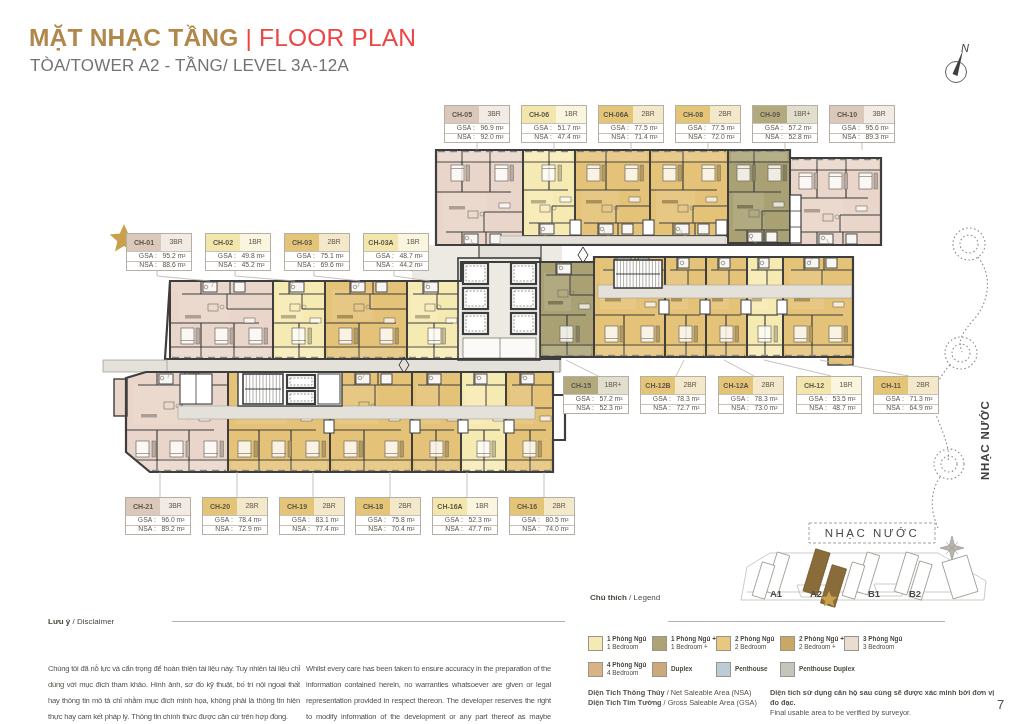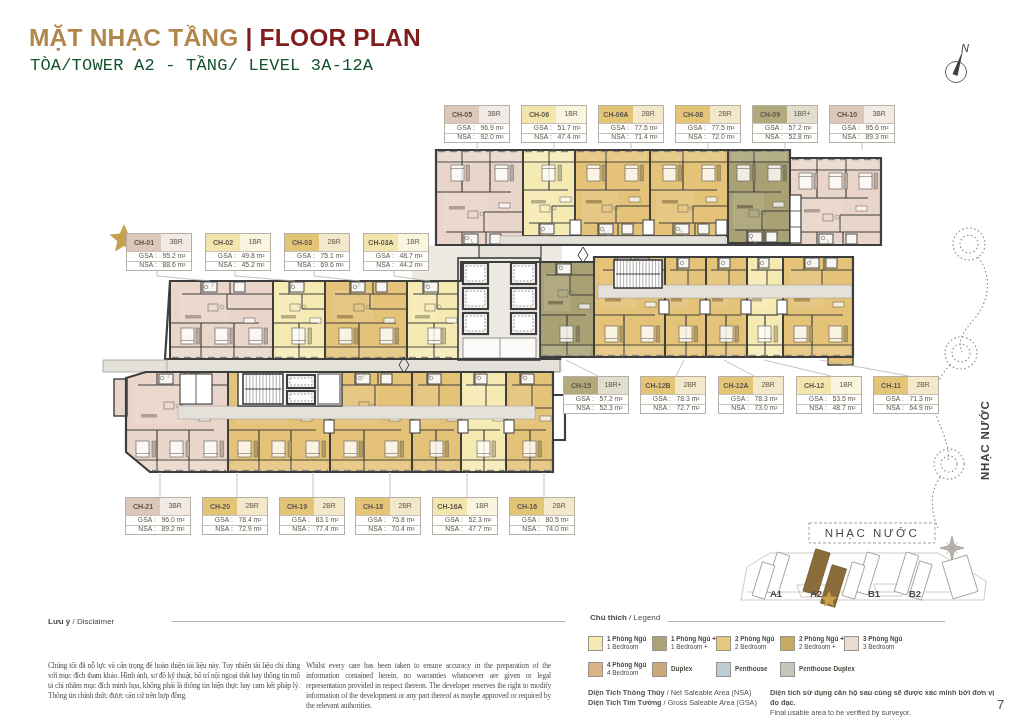--- a/index.html
+++ b/index.html
@@ -1,36 +1,36 @@
 <!DOCTYPE html>
 <html><head><meta charset="utf-8">
 <style>
 * { margin:0; padding:0; box-sizing:border-box; }
 html,body { width:1030px; height:724px; background:#ffffff; overflow:hidden;
   font-family:"Liberation Sans", sans-serif; }
 #page { position:relative; width:1030px; height:724px; background:#fff; }
 .abs { position:absolute; }
 #title1 { left:29px; top:24px; font-family:"Liberation Sans", sans-serif; font-size:24.5px;
   color:#B2874B; letter-spacing:0.2px; }
-#title1 .lite { color:#7f1d1d; font-weight:bold;margin-top:33px; }
-#title2 { left:30px; top:56px; font-family:Liberation Mono, monospace; font-size:17px;
-  color:#14532d; letter-spacing:0.2px; }
+#title1 .lite { color:#ef4444; font-weight:normal;margin-top:33px; }
+#title2 { left:30px; top:56px; font-family:Liberation Sans, sans-serif; font-size:17px;
+  color:#737373; letter-spacing:0.2px; }
 .tbl { position:absolute; width:66px; background:#fff; border:1px solid #b6afa5;
   font-size:6.8px; color:#5c554b; text-align:center; line-height:1; }
 .tbl .h { display:flex; height:17px; }
 .tbl .code { width:34px; font-weight:bold; font-size:7px; display:flex; align-items:center; justify-content:center; }
 .tbl .br { flex:1; display:flex; align-items:center; justify-content:center; font-size:6.8px; }
 .tbl .r { display:flex; height:9.5px; border-top:1px solid #c7c1b8; align-items:center; }
 .tbl .k { width:30px; text-align:right; }
 .tbl .v { flex:1; text-align:center; }
 .sect { position:absolute; font-size:8px; color:#4c4840; }
 .rule { position:absolute; height:1px; background:#b7b2a9; }
 .sw { position:absolute; width:15px; height:15px; border:0.5px solid #9a958c; }
 .swt { position:absolute; font-size:6.4px; line-height:1.25; color:#4c4840; white-space:nowrap; }
-.disc { position:absolute; font-size:7.6px; line-height:10px; color:#55504a; text-align:justify; letter-spacing:-0.22px;font-family:Liberation Serif, serif; }
+.disc { position:absolute; font-size:7.6px; line-height:16px; color:#55504a; text-align:justify; letter-spacing:-0.22px; }
 .note { position:absolute; font-size:7.3px; line-height:10px; color:#55504a; }
 #pageno { position:absolute; left:997px; top:697px; font-size:13px; color:#55504a; }
 </style></head>
 <body>
 <div id="page">
 
 <div class="abs" id="title1"><b>MẶT NHẠC TẦNG</b> <span class="lite">| FLOOR PLAN</span></div>
 
 <div class="abs" id="title2">TÒA/TOWER A2 - TẦNG/ LEVEL 3A-12A</div>
 
@@ -1389,21 +1389,21 @@
       </div>
     </div>
 
 <div class="sect" style="left:48px;top:617px"><b>Lưu ý</b> / Disclaimer</div>
 <div class="rule" style="left:172px;top:621px;width:393px"></div>
 
 <div class="disc" style="left:48px;top:661px;width:252px">Chúng tôi đã nỗ lực và cẩn trọng để hoàn thiện tài liệu này. Tuy nhiên tài liệu chỉ dùng với mục đích tham khảo. Hình ảnh, sơ đồ kỹ thuật, bố trí nội ngoại thất hay thông tin mô tả chỉ nhằm mục đích minh họa, không phải là thông tin hiện thực hay cam kết pháp lý. Thông tin chính thức được căn cứ trên hợp đồng.</div>
 
 <div class="disc" style="left:306px;top:661px;width:245px">Whilst every care has been taken to ensure accuracy in the preparation of the information contained herein, no warranties whatsoever are given or legal representation provided in respect thereon. The developer reserves the right to modify information of the development or any part thereof as maybe approved or required by the relevant authorities.</div>
 
-<div class="sect" style="left:590px;top:613px"><b>Chú thích</b> / Legend</div>
+<div class="sect" style="left:590px;top:593px"><b>Chú thích</b> / Legend</div>
 <div class="rule" style="left:668px;top:621px;width:277px"></div>
 
 <div class="sw" style="left:588px;top:636px;background:#F5E9B4"></div>
 <div class="swt" style="left:607px;top:635px"><b>1 Phòng Ngủ</b><br>1 Bedroom</div>
 
 <div class="sw" style="left:652px;top:636px;background:#ADA377"></div>
 <div class="swt" style="left:671px;top:635px"><b>1 Phòng Ngủ +</b><br>1 Bedroom +</div>
 
 <div class="sw" style="left:716px;top:636px;background:#E7C87E"></div>
 <div class="swt" style="left:735px;top:635px"><b>2 Phòng Ngủ</b><br>2 Bedroom</div>

